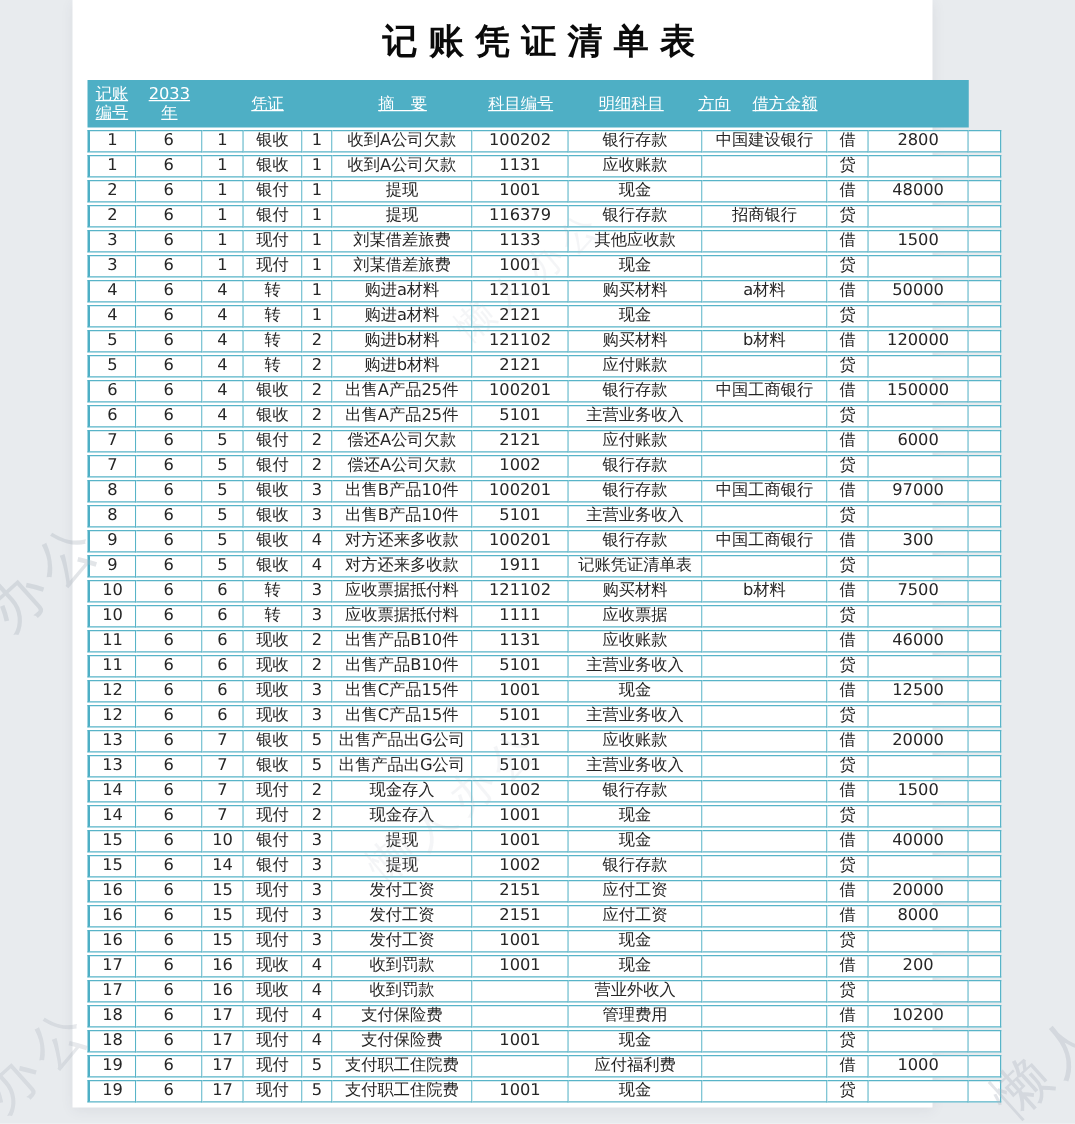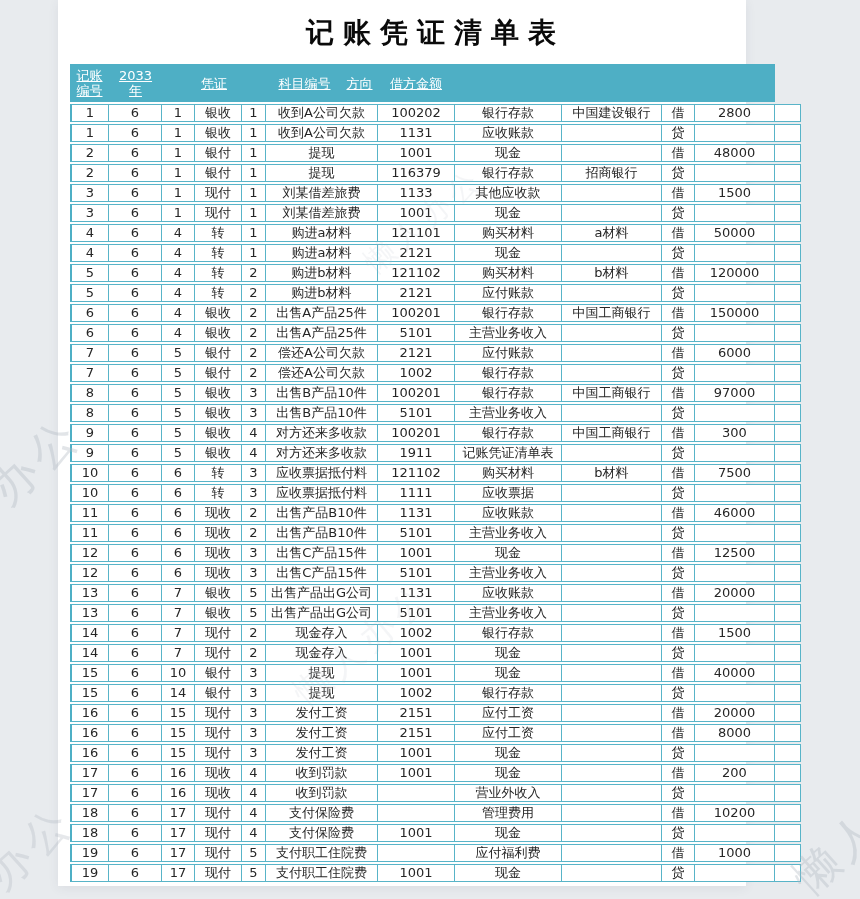--- a/index.html
+++ b/index.html
@@ -59,21 +59,23 @@
 <div class="page">
   <div class="title">记账凭证清单表</div>
 
   <div class="sheet">
     <div class="thead">
       <div class="hcell h0">记账
 编号</div>
       <div class="hcell h1">2033
 年</div>
       <div class="hcell h2">凭证</div>
+      <div class="hcell h3">摘　要</div>
       <div class="hcell h4">科目编号</div>
+      <div class="hcell h6">明细科目</div>
       <div class="hcell h7">方向</div>
       <div class="hcell h8">借方金额</div>
     </div>
 
     <table class="grid">
       <colgroup>
         <col style="width:39px">
           <col style="width:53px">
           <col style="width:33px">
         <col style="width:47px">

